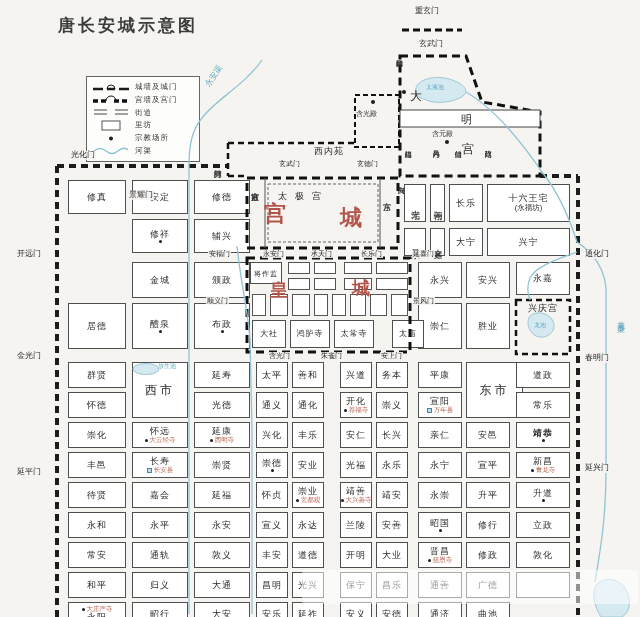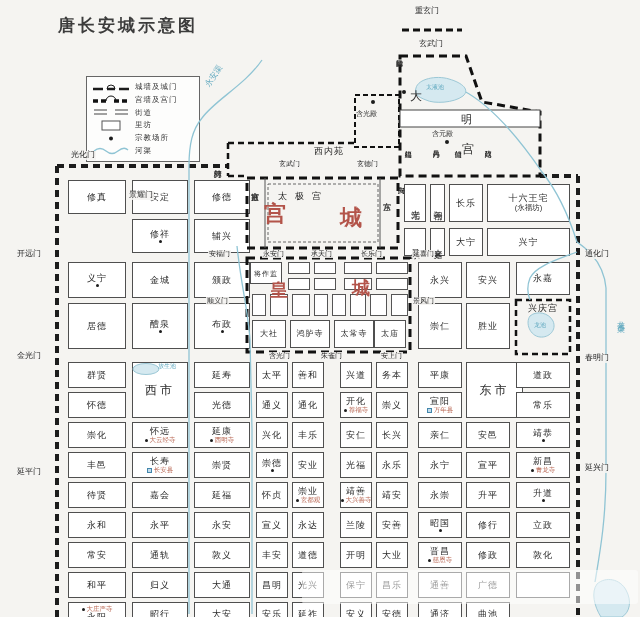--- a/index.html
+++ b/index.html
@@ -125,26 +125,20 @@
       </div>
       <div class="ward" style="left: 132px; top: 219px; width: 56px; height: 34px;">
         <span class="wl">修祥</span>
         <span class="wsub">
           <span class="wdot"></span>
         </span>
       </div>
       <div class="ward" style="left: 194px; top: 219px; width: 56px; height: 34px;">
         <span class="wl">辅兴</span>
       </div>
-      <div class="ward" style="left: 68px; top: 262px; width: 58px; height: 36px;">
-        <span class="wl">义宁</span>
-        <span class="wsub">
-          <span class="wdot"></span>
-        </span>
-      </div>
       <div class="ward" style="left: 132px; top: 262px; width: 56px; height: 36px;">
         <span class="wl">金城</span>
       </div>
       <div class="ward" style="left: 194px; top: 262px; width: 56px; height: 36px;">
         <span class="wl">颁政</span>
       </div>
       <div class="ward" style="left: 68px; top: 303px; width: 58px; height: 46px;">
         <span class="wl">居德</span>
       </div>
       <div class="ward" style="left: 132px; top: 303px; width: 56px; height: 46px;">
@@ -207,21 +201,21 @@
       </div>
       <div class="ward hc2" style="left: 252px; top: 320px; width: 34px; height: 28px;">
         <span class="wl">大社</span>
       </div>
       <div class="ward hc2" style="left: 290px; top: 320px; width: 40px; height: 28px;">
         <span class="wl">鸿胪寺</span>
       </div>
       <div class="ward hc2" style="left: 334px; top: 320px; width: 40px; height: 28px;">
         <span class="wl">太常寺</span>
       </div>
-      <div class="ward hc2" style="left: 374px; top: 320px; width: 32px; height: 28px;">
+      <div class="ward hc2" style="left: 392px; top: 320px; width: 32px; height: 28px;">
         <span class="wl">太庙</span>
       </div>
       <div class="ward" style="left: 68px; top: 362px; width: 58px; height: 26px;">
         <span class="wl">群贤</span>
       </div>
       <div class="ward mkt" style="left: 132px; top: 362px; width: 56px; height: 56px;">
         <span class="wl">西市</span>
       </div>
       <div class="ward" style="left: 194px; top: 362px; width: 56px; height: 26px;">
         <span class="wl">延寿</span>
@@ -307,21 +301,21 @@
       </div>
       <div class="ward" style="left: 376px; top: 422px; width: 32px; height: 26px;">
         <span class="wl">长兴</span>
       </div>
       <div class="ward" style="left: 418px; top: 422px; width: 44px; height: 26px;">
         <span class="wl">亲仁</span>
       </div>
       <div class="ward" style="left: 466px; top: 422px; width: 44px; height: 26px;">
         <span class="wl">安邑</span>
       </div>
-      <div class="ward" style="left: 516px; top: 422px; width: 54px; height: 26px;">
+      <div class="ward" style="left: 516px; top: 422px; width: 54px; height: 26px; font-weight: bold;">
         <span class="wl">靖恭</span>
         <span class="wsub">
           <span class="wdot"></span>
         </span>
       </div>
       <div class="ward" style="left: 68px; top: 452px; width: 58px; height: 26px;">
         <span class="wl">丰邑</span>
       </div>
       <div class="ward" style="left: 132px; top: 452px; width: 56px; height: 26px;">
         <span class="wl">长寿</span>

